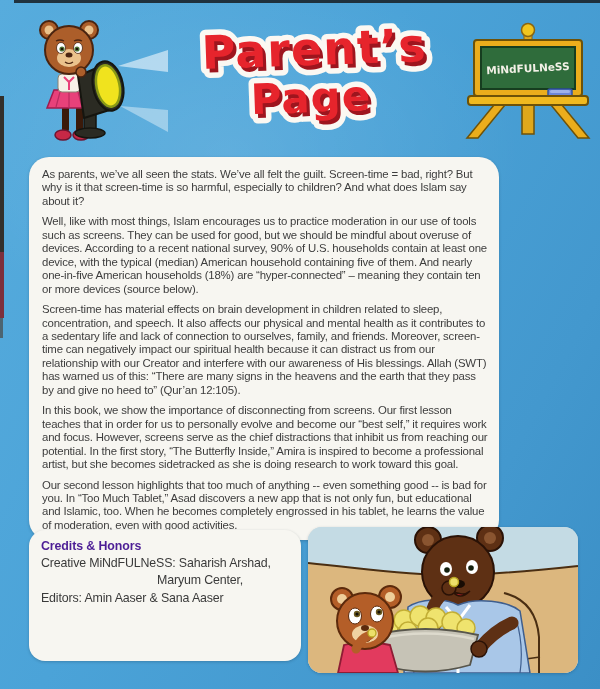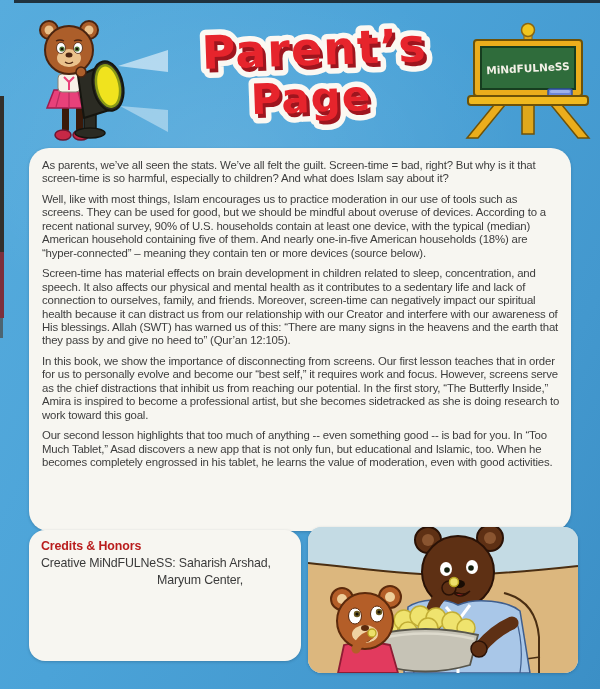--- a/index.html
+++ b/index.html
@@ -12,29 +12,29 @@
   .scan-left-a{position:absolute;top:96px;left:0;width:4px;height:156px;background:#33302c;}
   .scan-left-b{position:absolute;top:252px;left:0;width:4px;height:66px;background:#7d2f3c;}
   .scan-left-c{position:absolute;top:318px;left:0;width:3px;height:20px;background:#4a4744;opacity:.7;}
 
   .hdr-bear{position:absolute;left:18px;top:14px;width:150px;height:130px;}
   .hdr-title{position:absolute;left:160px;top:12px;width:310px;height:118px;}
   .hdr-board{position:absolute;left:462px;top:22px;width:132px;height:118px;}
 
   .panel{position:absolute;background:#F7F6F1;border-radius:20px;
     box-shadow:0 1px 3px rgba(20,40,60,.25);}
-  .main-panel{left:29px;top:148px;width:542px;height:383px;}
+  .main-panel{left:29px;top:157px;width:470px;height:383px;}
   .main-panel .inner{padding:9px 11px 8px 13px;}
   .main-panel p{margin:0 0 0 0;padding-top:7px;font-size:11.4px;line-height:13.45px;
     letter-spacing:-0.18px;color:#3d3d3d;}
   .main-panel p:first-child{padding-top:2px;}
 
   .credits-panel{left:29px;top:530px;width:272px;height:131px;border-radius:16px;}
   .credits-panel .inner{padding:7px 10px 6px 12px;font-size:12.4px;color:#3a3a3a;}
-  .credits-heading{font-weight:bold;color:#b91c1c;line-height:18px;letter-spacing:-0.1px;}
+  .credits-heading{font-weight:bold;color:#4c1d95;line-height:18px;letter-spacing:-0.1px;}
   .credits-line{line-height:17.3px;letter-spacing:-0.15px;white-space:nowrap;}
   .ind-1{padding-left:116px;}
   .ind-2{padding-left:124px;}
 
   .illo-panel{position:absolute;left:308px;top:527px;width:270px;height:146px;border-radius:14px;
     overflow:hidden;box-shadow:0 1px 3px rgba(20,40,60,.25);background:#C4DBE4;}
   .illo-panel svg{display:block;}
   svg text.title-txt{font-family:"DejaVu Sans", sans-serif;font-weight:bold;letter-spacing:1px;}
   svg text.chalk{font-family:"DejaVu Sans", sans-serif;font-weight:bold;}
 </style>
@@ -117,20 +117,21 @@
       <p>In this book, we show the importance of disconnecting from screens. Our first lesson teaches that in order for us to personally evolve and become our “best self,” it requires work and focus. However, screens serve as the chief distractions that inhibit us from reaching our potential. In the first story, “The Butterfly Inside,” Amira is inspired to become a professional artist, but she becomes sidetracked as she is doing research to work toward this goal.</p>
       <p>Our second lesson highlights that too much of anything -- even something good -- is bad for you. In “Too Much Tablet,” Asad discovers a new app that is not only fun, but educational and Islamic, too. When he becomes completely engrossed in his tablet, he learns the value of moderation, even with good activities.</p>
     </div>
   </div>
 
   <div class="panel credits-panel">
     <div class="inner">
       <div class="credits-heading">Credits &amp; Honors</div>
       <div class="credits-line">Creative MiNdFULNeSS: Saharish Arshad,</div>
       <div class="credits-line ind-1">Maryum Center,</div>
+      <div class="credits-line">Editors: Amin Aaser &amp; Sana Aaser</div>
     </div>
   </div>
 
   <div class="illo-panel">
     <svg width="270" height="146" viewBox="0 0 270 146">
       <rect x="0" y="0" width="270" height="146" fill="#C4DBE4"></rect>
       <path d="M0,36 C60,42 100,48 140,48 C180,48 215,45 270,39 L270,146 L0,146 Z" fill="#DCB77E"></path>
       <path d="M0,36 C60,42 100,48 140,48 C180,48 215,45 270,39" stroke="#4A2E12" stroke-width="2" fill="none"></path>
       <path d="M196,66 Q228,74 231,110 L231,146" stroke="#4A2E12" stroke-width="2" fill="none"></path>
       <path d="M196,135 L232,130" stroke="#4A2E12" stroke-width="1.6" fill="none"></path>

